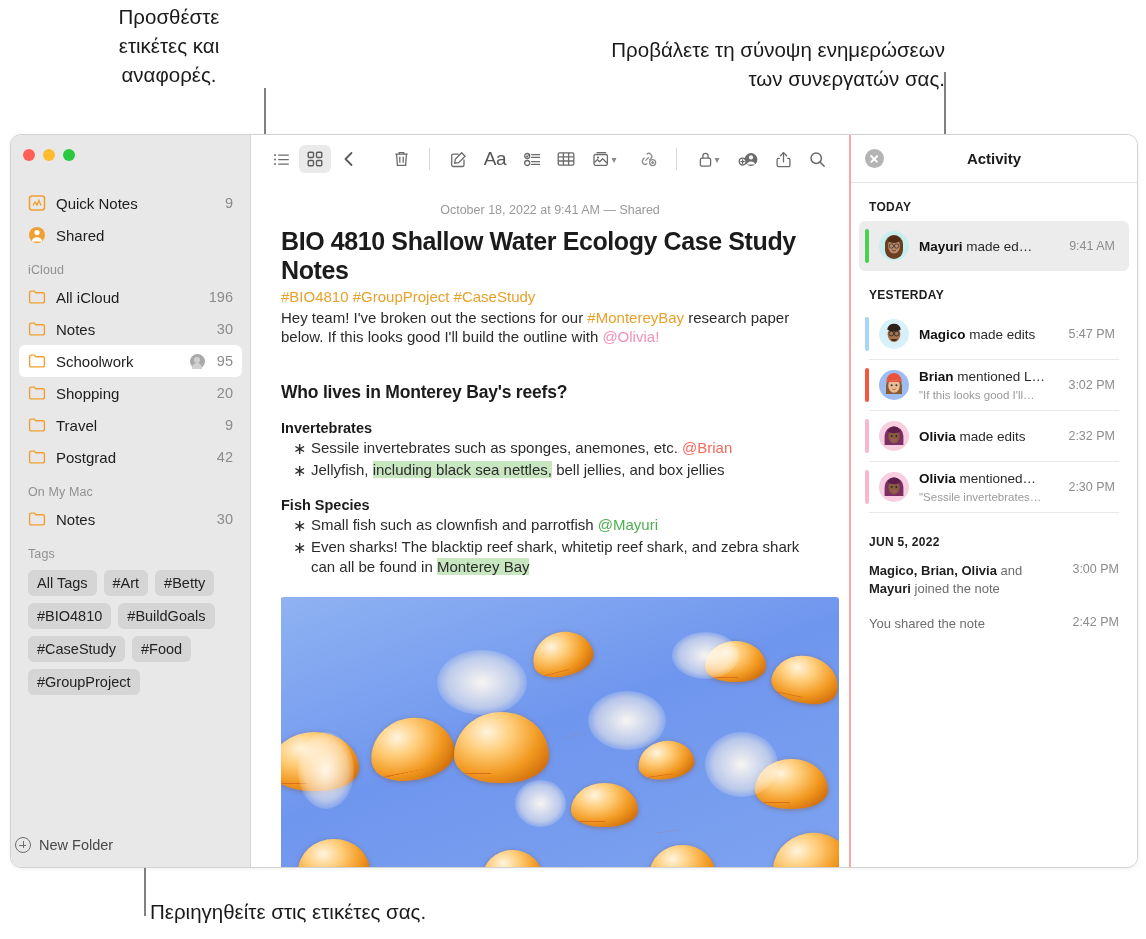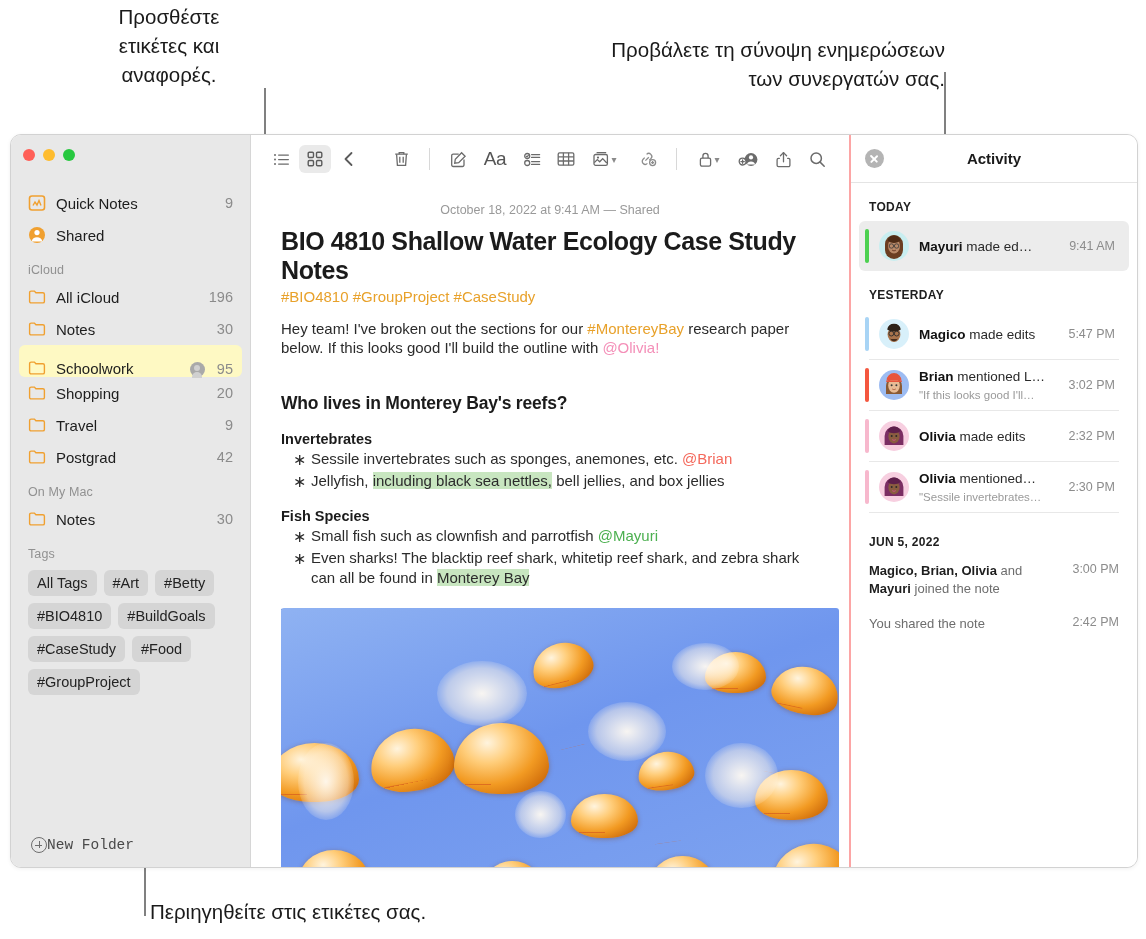--- a/index.html
+++ b/index.html
@@ -60,21 +60,21 @@
 
   #sidebar-scroll { flex: 1; padding: 14px 8px 0 8px; overflow: hidden; }
 
   .side-row {
     display: flex; align-items: center;
     height: 32px; padding: 0 9px;
     border-radius: 6px;
     font-size: 15px; color: #1d1d1d;
     gap: 10px;
   }
-  .side-row.selected { background: #fef9c3; align-items: flex-end; }
+  .side-row.selected { background: #ffffff; }
   .side-row .label { flex: 1; white-space: nowrap; }
   .side-row .count { color: #8b8b8b; font-size: 14.5px; }
   .side-row .shared-badge {
     width: 15px; height: 15px; border-radius: 50%;
     background: #a9a9a9; position: relative; margin-right: 2px;
   }
   .side-row .shared-badge::before {
     content:""; position:absolute; left:4.5px; top:3px;
     width:6px; height:6px; border-radius:50%; background:#d0d0d0;
   }
@@ -92,22 +92,22 @@
 
   
   #tags-wrap { display: flex; flex-wrap: wrap; gap: 7px; padding: 5px 9px 0 9px; }
   .tag {
     background: #d5d5d5; color: #232323;
     border-radius: 6px; font-size: 14.5px;
     padding: 5px 9px; white-space: nowrap;
   }
 
   #new-folder {
-    height: 44px; display: flex; align-items: center; gap: 0;
-    padding-left: 20px; font-size: 14.5px; color: #494949; font-family: Liberation Mono, monospace;
+    height: 44px; display: flex; align-items: center; gap: 8px;
+    padding-left: 4px; font-size: 14.5px; color: #494949;
   }
   .plus-circle {
     width: 16px; height: 16px; border: 1.3px solid #6e6e6e; border-radius: 50%;
     position: relative; flex: none;
   }
   .plus-circle::before, .plus-circle::after {
     content:""; position:absolute; background:#6e6e6e;
   }
   .plus-circle::before { left: 3.2px; top: 6.6px; width: 7.2px; height: 1.3px; }
   .plus-circle::after  { left: 6.6px; top: 3.2px; width: 1.3px; height: 7.2px; }
@@ -139,21 +139,21 @@
     text-align: center; font-size: 12.5px; color: #999;
     padding: 8px 0 10px 0;
   }
   .note-title {
     font-size: 25px; font-weight: bold; color: #1b1b1b;
     letter-spacing: -.4px; line-height: 1.15;
   }
   .note-tags { font-size: 15px; color: #e8a12a; margin-top: 3px; font-weight: 500; }
   .note-para {
     font-size: 15px; color: #2b2b2b; line-height: 1.32;
-    margin-top: 14px; max-width: 555px;
+    margin-top: 3px; max-width: 555px;
   }
   .tagref  { color: #e8a12a; }
   .m-olivia { color: #f48fb8; }
   .m-brian  { color: #f4695c; }
   .m-mayuri { color: #4cb050; }
   .hl { background: #c8e6c0; }
 
   .h2 {
     font-size: 17.5px; font-weight: bold; color: #1b1b1b;
     margin-top: 35px; letter-spacing: -.2px;

